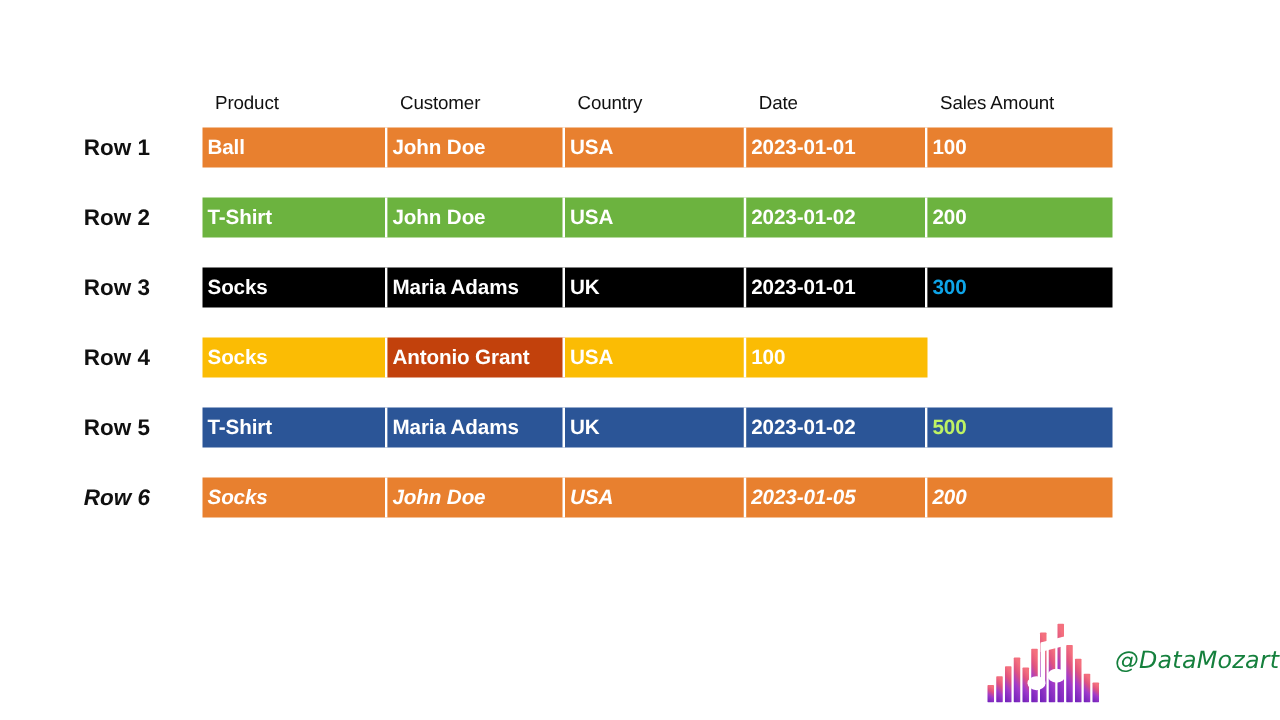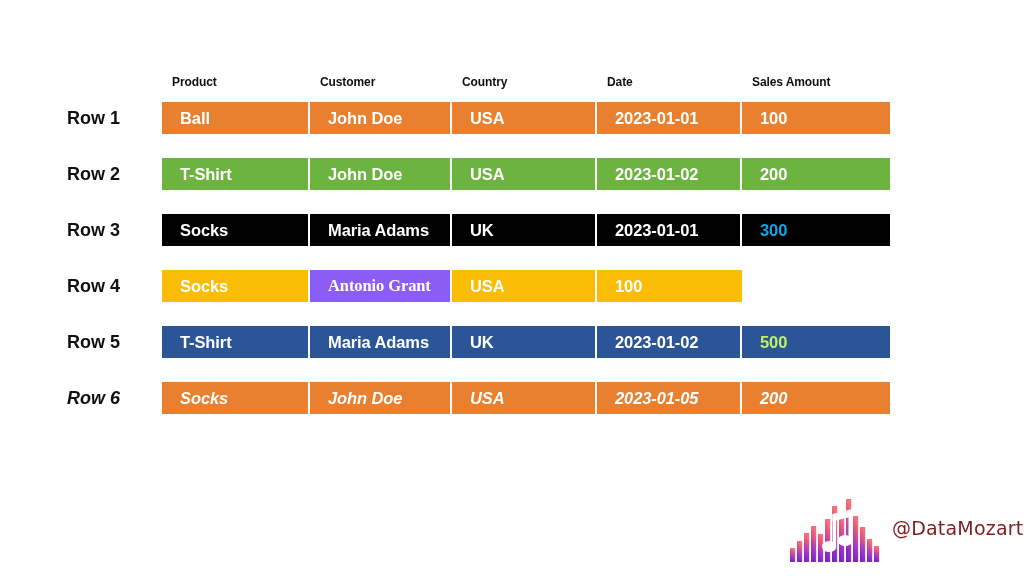--- a/index.html
+++ b/index.html
@@ -32,22 +32,22 @@
     display: grid;
     grid-template-columns: 90px 12px 148px 142px 145px 145px 148px;
     align-items: stretch;
   }
 
   
   .header-row {
     height: 40px;
   }
   .header-cell {
-    font-size: 12px;
-    font-weight: bold;
+    font-size: 15px;
+    font-weight: normal;
     color: #101010;
     display: flex;
     align-items: center;
     padding-left: 10px;
     letter-spacing: -0.1px;
     white-space: nowrap;
   }
   .header-spacer,
   .rowlabel-spacer {
     
@@ -71,21 +71,21 @@
     margin-bottom: 24px;
   }
   .data-row:last-of-type {
     margin-bottom: 0;
     font-style: italic;
   }
 
   .cell {
     display: flex;
     align-items: center;
-    padding-left: 18px;
+    padding-left: 4px;
     font-size: 16.5px;
     font-weight: bold;
     color: #ffffff;
     white-space: nowrap;
     letter-spacing: -0.1px;
     box-sizing: border-box;
     border-right: 2px solid #ffffff;
   }
   .cell:last-child {
     border-right: none;
@@ -159,21 +159,21 @@
       <div class="cell" style="background: rgb(0, 0, 0); color: rgb(255, 255, 255);">Maria Adams</div>
       <div class="cell" style="background: rgb(0, 0, 0); color: rgb(255, 255, 255);">UK</div>
       <div class="cell" style="background: rgb(0, 0, 0); color: rgb(255, 255, 255);">2023-01-01</div>
       <div class="cell" style="background: rgb(0, 0, 0); color: #0ea5e9;">300</div>
     </div>
 
     <div class="row-grid data-row">
       <div class="row-label">Row 4</div>
       <div class="rowlabel-spacer"></div>
       <div class="cell" style="background: rgb(251, 188, 4); color: rgb(255, 255, 255);">Socks</div>
-      <div class="cell" style="background: #8b5cf6; color: rgb(255, 255, 255); font-family: Liberation Serif, serif;">Antonio Grant</div>
+      <div class="cell" style="background: #c2410c; color: rgb(255, 255, 255);">Antonio Grant</div>
       <div class="cell" style="background: rgb(251, 188, 4); color: rgb(255, 255, 255);">USA</div>
       <div class="cell" style="background: rgb(251, 188, 4); color: rgb(255, 255, 255);">100</div>
     </div>
 
     <div class="row-grid data-row">
       <div class="row-label">Row 5</div>
       <div class="rowlabel-spacer"></div>
       <div class="cell" style="background: rgb(43, 85, 151); color: rgb(255, 255, 255);">T-Shirt</div>
       <div class="cell" style="background: rgb(43, 85, 151); color: rgb(255, 255, 255);">Maria Adams</div>
       <div class="cell" style="background: rgb(43, 85, 151); color: rgb(255, 255, 255);">UK</div>
@@ -219,16 +219,16 @@
         <rect x="86" y="52" width="5.2" height="16" rx="0.6"></rect>
       </g>
       <g fill="#ffffff">
         <rect x="44.5" y="20" width="3.6" height="32" rx="1.2"></rect>
         <rect x="60.5" y="16" width="3.6" height="30" rx="1.2"></rect>
         <path d="M44.5 20 L64.1 15 L64.1 22.5 L44.5 27.5 Z"></path>
         <ellipse cx="41.2" cy="52.5" rx="7.2" ry="5.6"></ellipse>
         <ellipse cx="57.2" cy="46.5" rx="7.2" ry="5.6"></ellipse>
       </g>
     </svg>
-    <div class="handle" style="color: #7f1d1d;">@DataMozart</div>
+    <div class="handle" style="color: #15803d; font-style: italic;">@DataMozart</div>
   </div>
 
 </div>
 
 </body></html>

